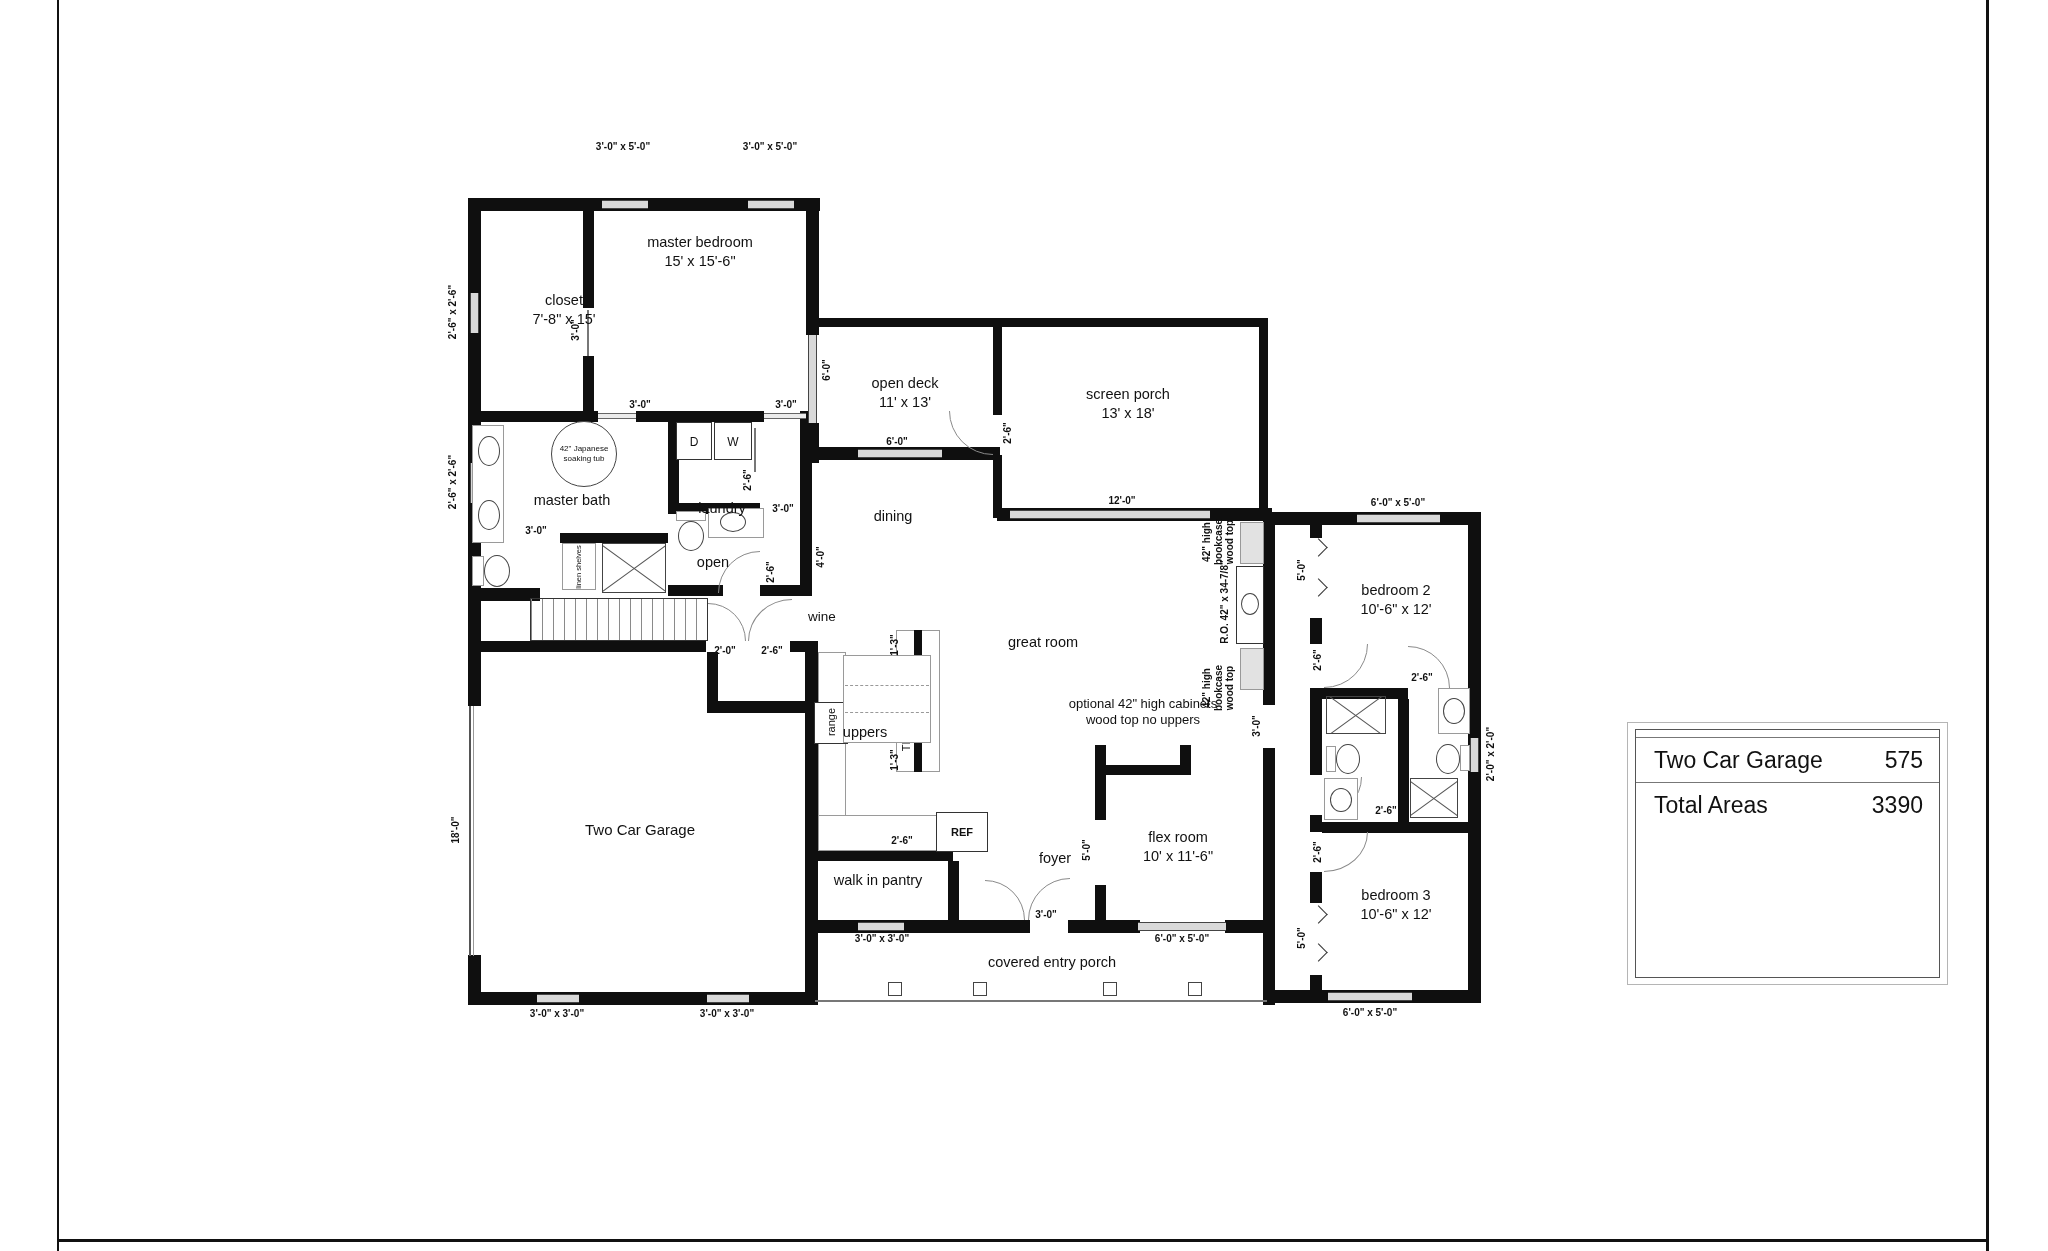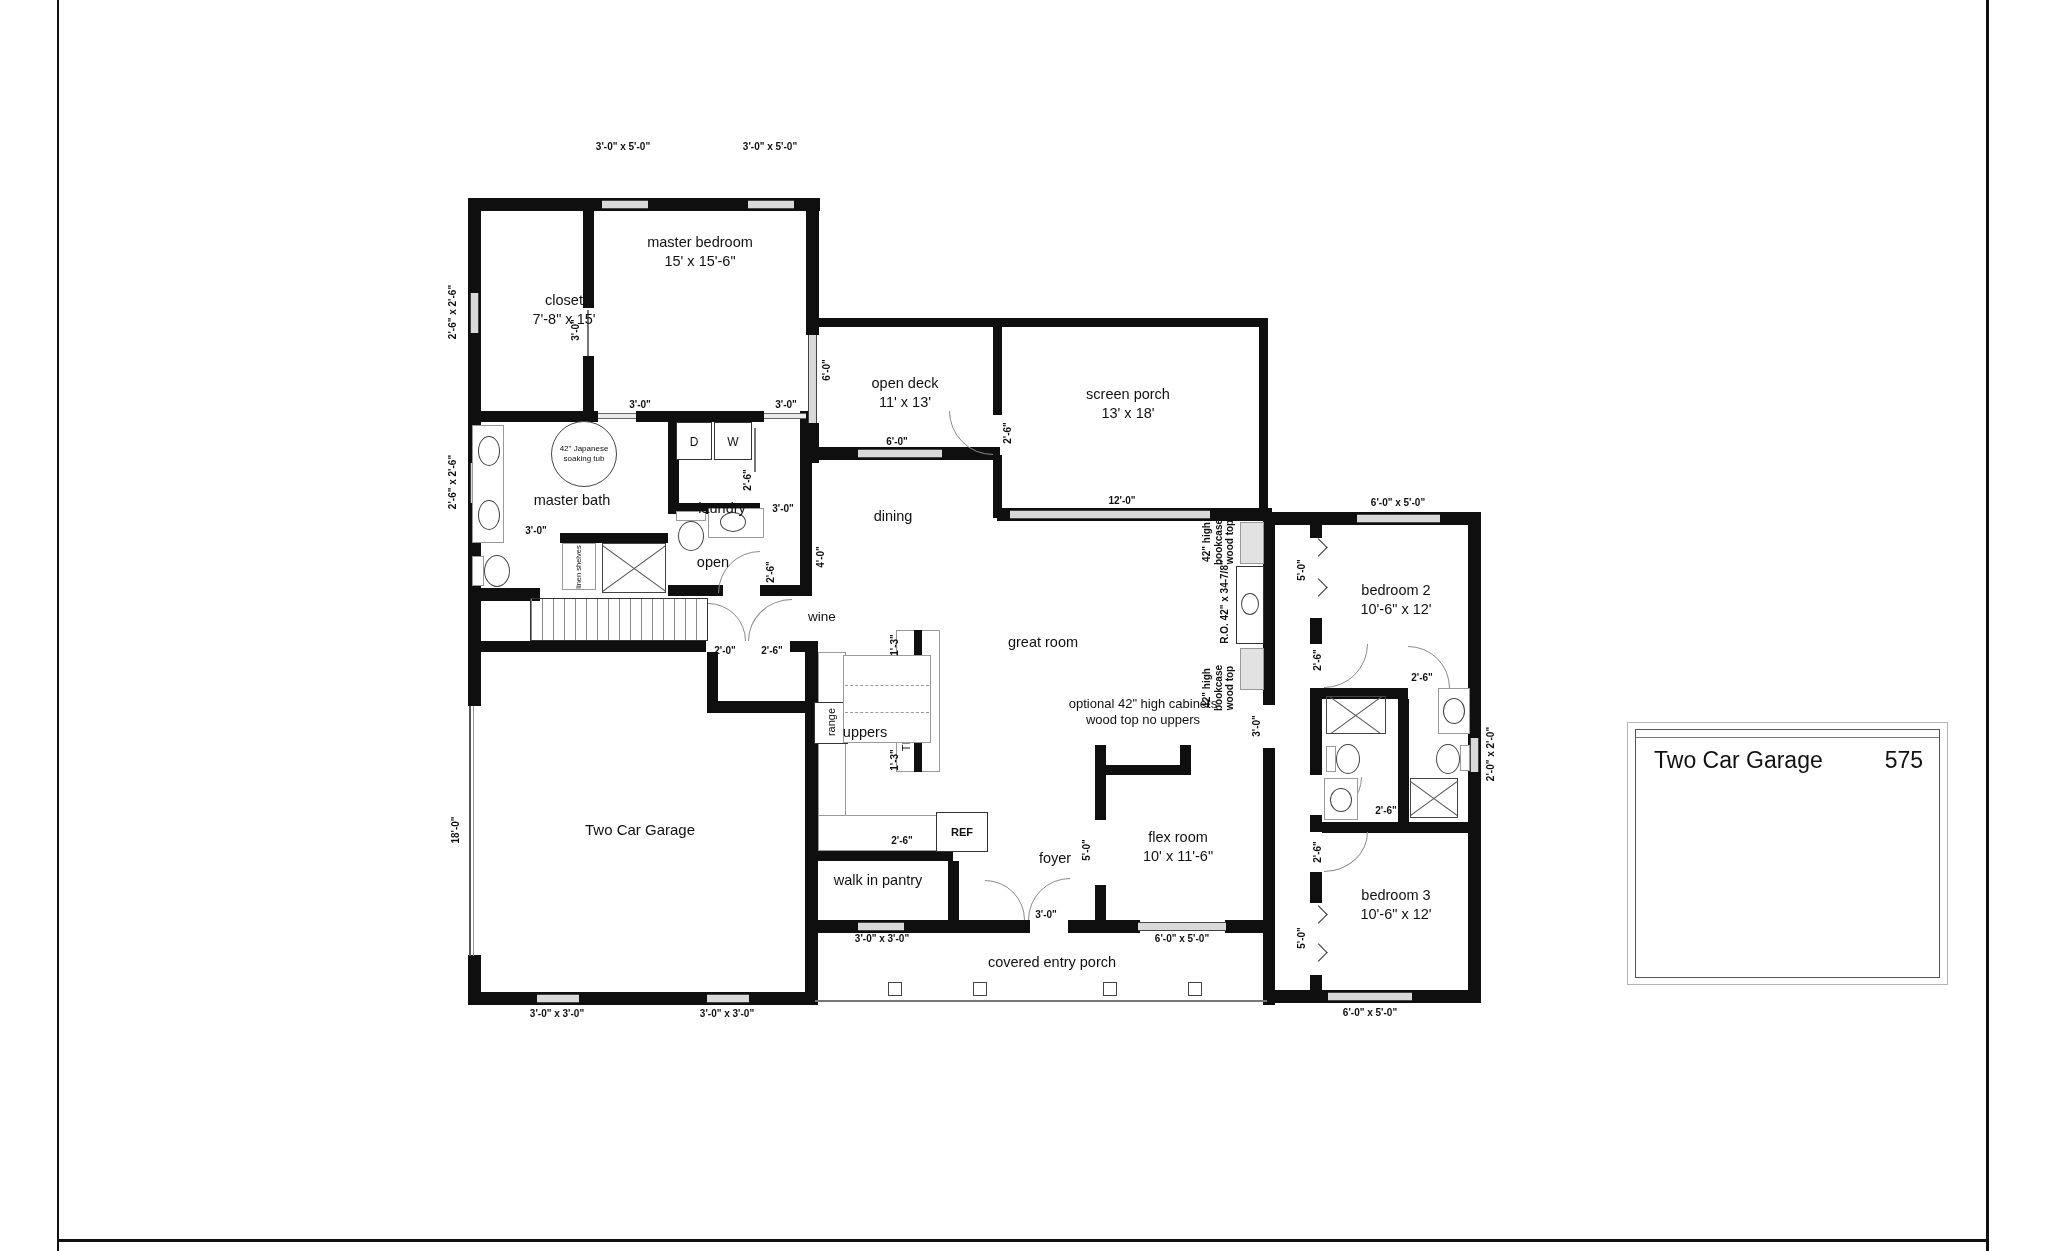--- a/index.html
+++ b/index.html
@@ -325,16 +325,22 @@
   <b class="dim" style="left:902px;top:840px">2'-6"</b>
 
   <div class="atable-outer">
     <div class="atable">
       <div class="adiv">
         <div class="arow">
           <span>Two Car Garage</span>
           <span>575</span>
         </div>
       </div>
+      <div class="adiv">
+        <div class="arow">
+          <span>Total Areas</span>
+          <span>3390</span>
+        </div>
+      </div>
     </div>
   </div>
 
 </div>
 
 </body></html>

